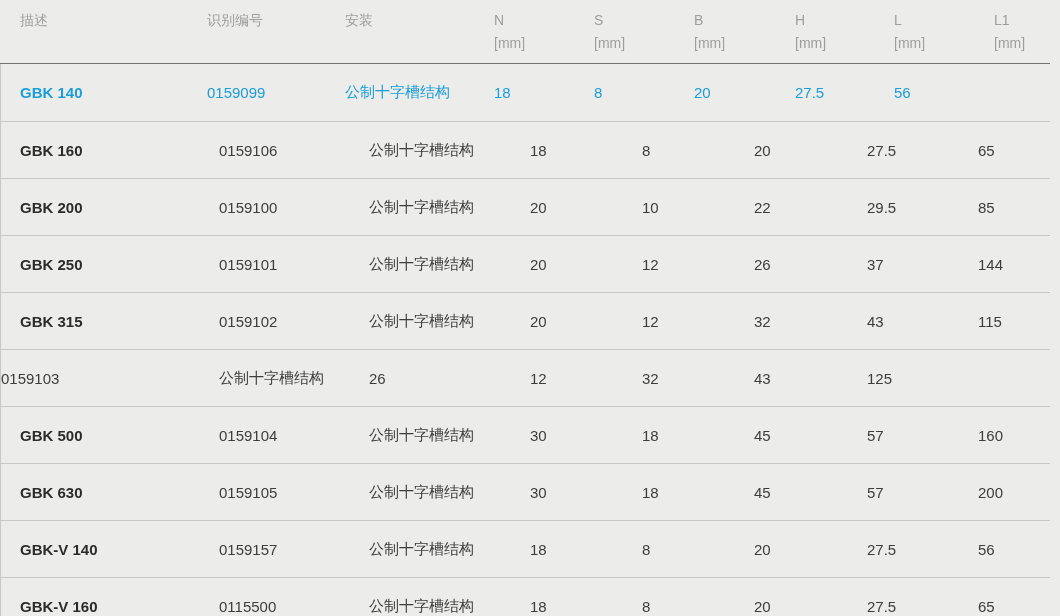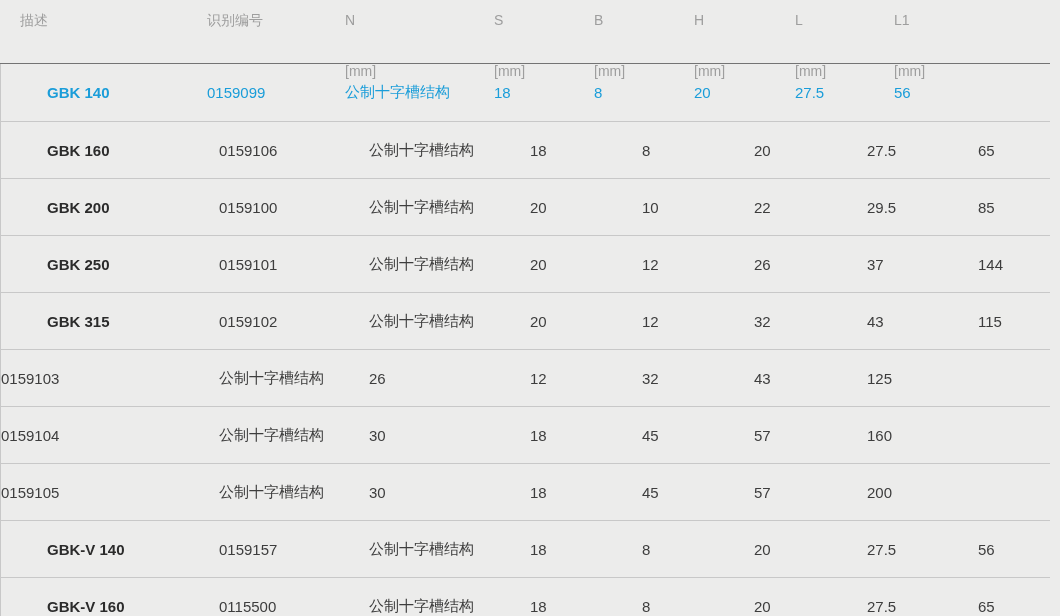--- a/index.html
+++ b/index.html
@@ -23,21 +23,21 @@
     padding-top: 9px;
     width: 1050px;
     border-bottom: 1px solid #737373;
   }
   .th {
     color: #9e9e9e;
     font-size: 14px;
     line-height: 23px;
   }
   .th:first-child { padding-left: 20px; }
-  .th .unit { display: block; margin-top: 28px; }
+  .th .unit { display: block; }
 
   .tbody {
     width: 1050px;
     border-left: 1px solid #c8c8c8;
   }
 
   .tr {
     display: grid;
     grid-template-columns: 206px 138px 149px 100px 100px 101px 99px 100px 1fr;
     height: 57px;
@@ -47,36 +47,36 @@
   .tr + .tr { border-top: 1px solid #c8c8c8; gap: 12px; }
 
   .td {
     font-size: 15px;
     color: #3d3d3d;
   }
   .td.desc {
     padding-left: 19px;
     font-weight: bold;
     color: #2b2b2b;
-    margin-left: 27px;
   }
 
   .tr.highlight .td,
   .tr.highlight .td.desc {
     color: var(--highlight-color, #1a9dd9);
   }
 </style>
 </head>
 <body>
 
 <div class="page">
   <div class="table">
     <div class="thead">
         <div class="th"><span>描述</span></div>
         <div class="th"><span>识别编号</span></div>
+        <div class="th"><span>安装</span></div>
         <div class="th"><span>N</span><span class="unit">[mm]</span></div>
         <div class="th"><span>S</span><span class="unit">[mm]</span></div>
         <div class="th"><span>B</span><span class="unit">[mm]</span></div>
         <div class="th"><span>H</span><span class="unit">[mm]</span></div>
         <div class="th"><span>L</span><span class="unit">[mm]</span></div>
         <div class="th"><span>L1</span><span class="unit">[mm]</span></div>
       </div>
     <div class="tbody">
         <div class="tr highlight">
           <div class="td desc">GBK 140</div>
@@ -137,30 +137,32 @@
           <div class="td">0159103</div>
           <div class="td">公制十字槽结构</div>
           <div class="td">26</div>
           <div class="td">12</div>
           <div class="td">32</div>
           <div class="td">43</div>
           <div class="td">125</div>
           <div class="td"></div>
         </div>
         <div class="tr">
+          <div class="td desc">GBK 500</div>
           <div class="td">0159104</div>
           <div class="td">公制十字槽结构</div>
           <div class="td">30</div>
           <div class="td">18</div>
           <div class="td">45</div>
           <div class="td">57</div>
           <div class="td">160</div>
           <div class="td"></div>
         </div>
         <div class="tr">
+          <div class="td desc">GBK 630</div>
           <div class="td">0159105</div>
           <div class="td">公制十字槽结构</div>
           <div class="td">30</div>
           <div class="td">18</div>
           <div class="td">45</div>
           <div class="td">57</div>
           <div class="td">200</div>
           <div class="td"></div>
         </div>
         <div class="tr">

